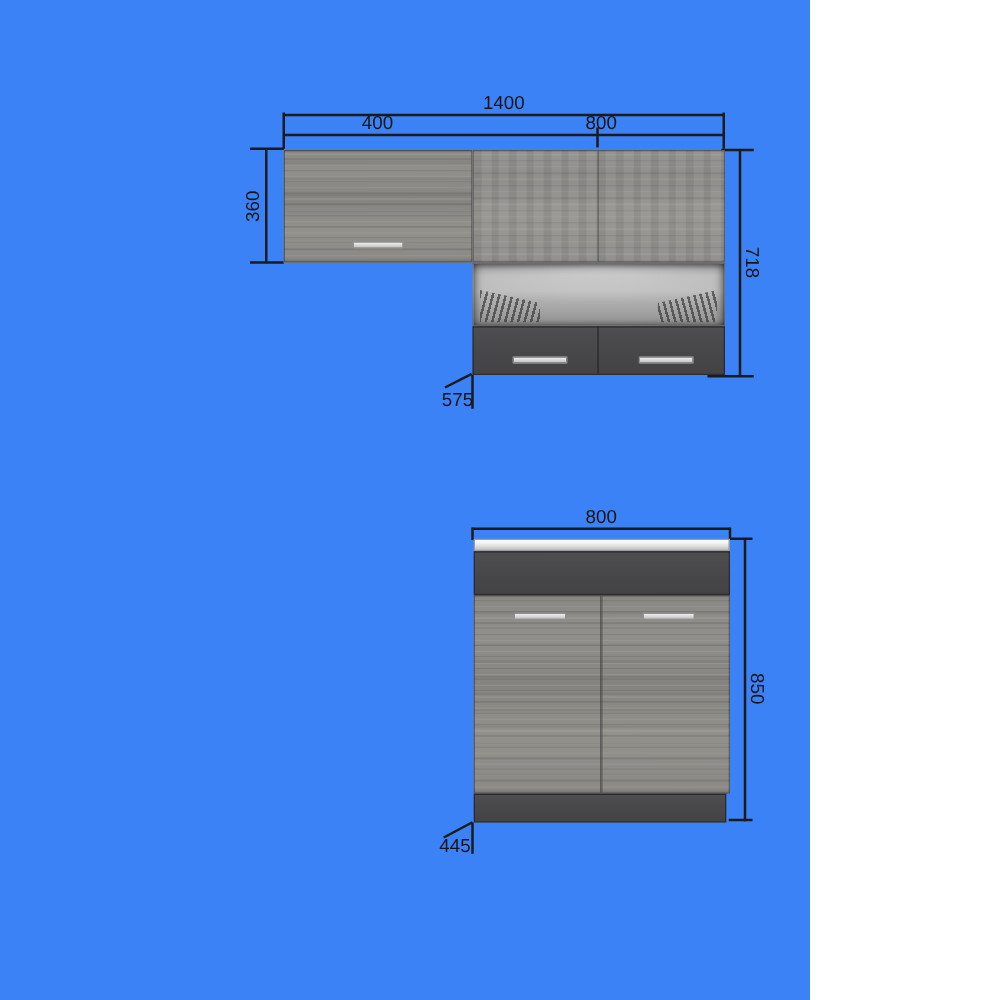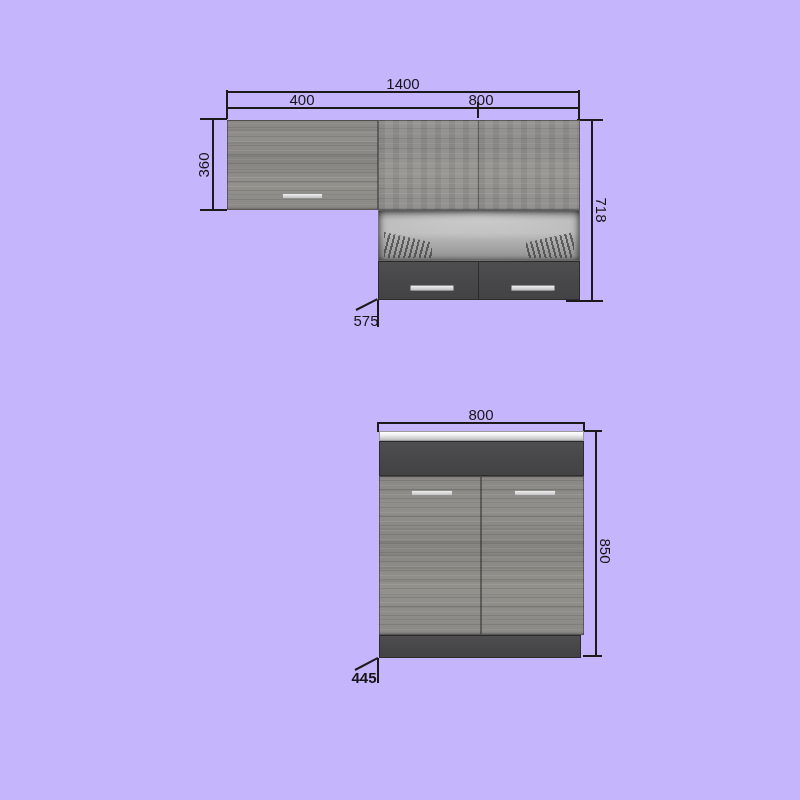--- a/index.html
+++ b/index.html
@@ -1,17 +1,17 @@
 <!DOCTYPE html>
 <html><head>
 <meta charset="utf-8">
 <style>
   html,body{margin:0;padding:0;background:#ffffff;}
   .canvas{
-    position:relative;width:800px;height:800px;background:#c4b5fd;overflow:hidden;
+    position:relative;width:648px;height:800px;background:#3b82f6;overflow:hidden;
     font-family:"Liberation Sans","DejaVu Sans",sans-serif;color:#161616;
   }
   .abs{position:absolute;box-sizing:border-box;}
   
   .hline,.vline{position:absolute;background:#1b1b1b;}
   .dim-label{
     position:absolute;font-size:15px;line-height:15px;white-space:nowrap;
     transform:translate(-50%,-50%);color:#161616;
   }
   .dim-label.rot-cw{transform:translate(-50%,-50%) rotate(90deg);}
@@ -128,21 +128,21 @@
     <div class="vline" style="left:583px;top:422px;width:2px;height:10px;"></div>
     <div class="dim-label" style="left:481px;top:414px;">800</div>
 
     <div class="hline" style="left:584px;top:430px;width:18px;height:2px;"></div>
     <div class="hline" style="left:583px;top:655px;width:19px;height:2px;"></div>
     <div class="vline" style="left:595px;top:431px;width:2px;height:226px;"></div>
     <div class="dim-label rot-cw" style="left:605px;top:551px;">850</div>
 
     <div class="vline" style="left:377px;top:658px;width:2px;height:25px;"></div>
     <div class="diag" style="left:355px;top:669px;width:26px;transform:rotate(-28deg);"></div>
-    <div class="dim-label" style="left:364px;top:677px;font-weight:bold;">445</div>
+    <div class="dim-label" style="left:364px;top:677px;">445</div>
 
     <div class="abs countertop" style="left:379px;top:431px;width:205px;height:10px;"></div>
     <div class="abs dark-panel" style="left:379px;top:441px;width:205px;height:35px;"></div>
 
     <div class="abs wood-a" style="left:379px;top:476px;width:102px;height:159px;"></div>
     <div class="abs wood-a" style="left:481px;top:476px;width:103px;height:159px;"></div>
     <div class="handle" style="left:411px;top:490px;width:40px;height:4px;"></div>
     <div class="handle" style="left:514px;top:490px;width:40px;height:4px;"></div>
 
     <div class="abs dark-panel" style="left:379px;top:635px;width:202px;height:23px;"></div>

